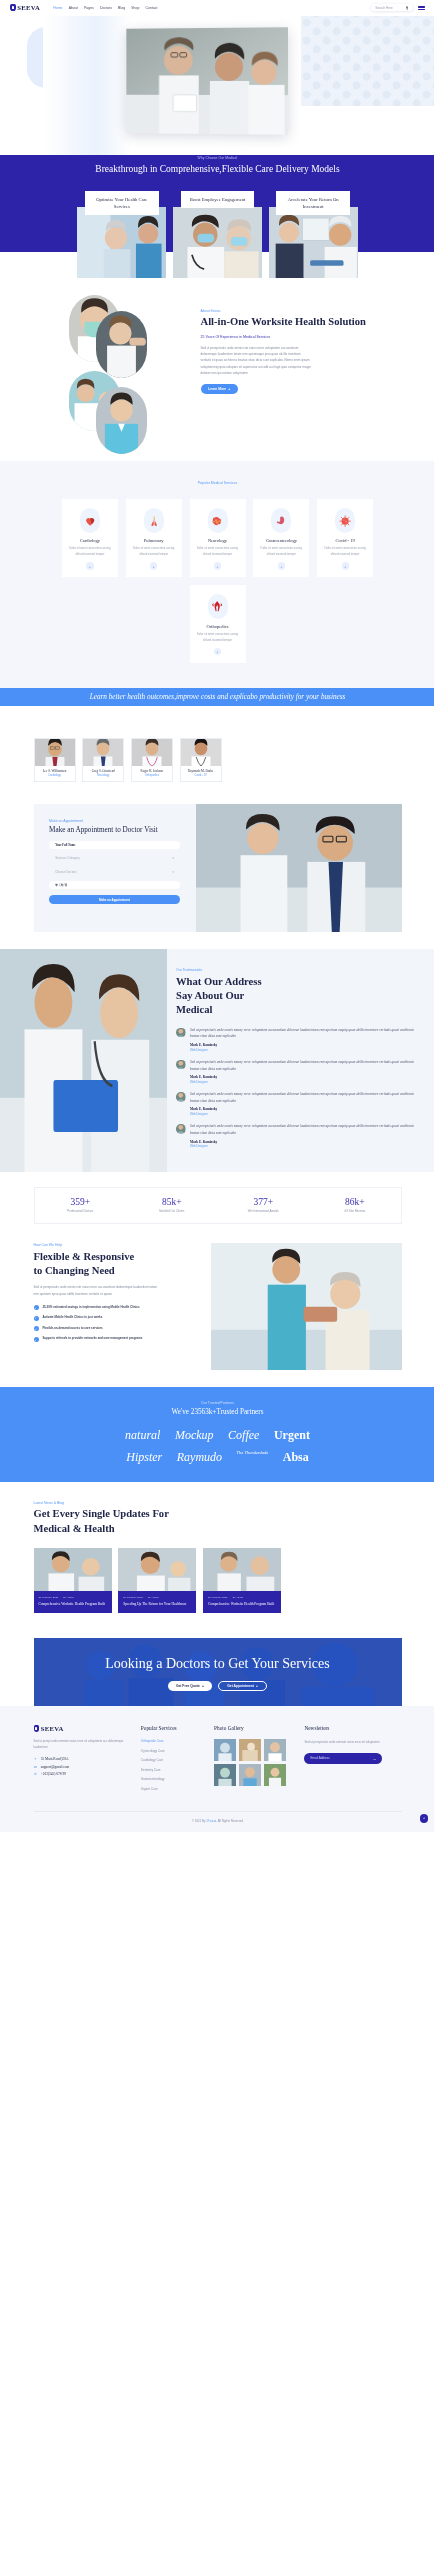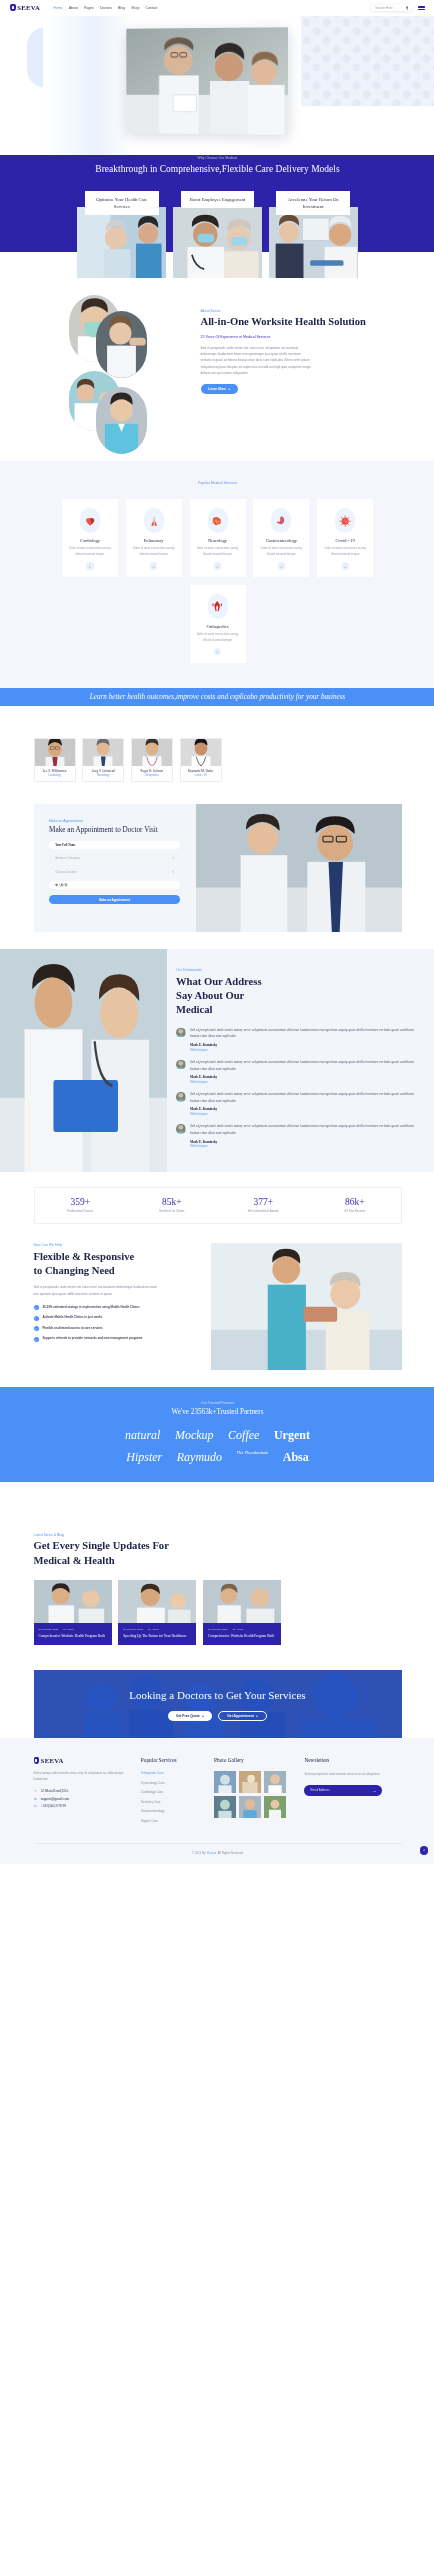--- a/index.html
+++ b/index.html
@@ -128,32 +128,32 @@
   
   .partners{background:#4a90f7;padding:14.5px 0 16.7px;text-align:center;}
   .partners .eyebrow{color:#d5e4fc;}
   .partners h2{font-family:"Liberation Serif",serif;font-weight:normal;color:#fff;font-size:7.2px;margin-top:2.8px;}
   .plogos{display:flex;justify-content:center;gap:14.5px;margin-top:12.3px;color:#fff;flex-wrap:wrap;}
   .plogo{font-family:"Liberation Serif",serif;font-size:12px;}
   .plogo.script{font-style:italic;}
   .plogo.bold{font-weight:bold;}
 
   
-  .blog{padding:19px 0 16.7px;margin-top:32px;}
+  .blog{padding:19px 0 16.7px;}
   .bgrid{display:flex;gap:6.7px;margin-top:12.3px;}
   .bitem{width:78px;position:relative;}
   .bitem .bpic{height:43px;overflow:hidden;}
   .bbox{background:#2d23a8;color:#fff;padding:4.5px 5px 5.6px;}
   .bmeta{display:flex;gap:5px;font-size:2.5px;color:#c3cbf4;}
   .bbox h4{font-family:"Liberation Serif",serif;font-size:3.5px;font-weight:normal;line-height:1.5;margin-top:2.8px;}
 
   
   .cta{height:68px;position:relative;overflow:hidden;display:flex;flex-direction:column;align-items:center;justify-content:center;}
   .cta .ov{position:absolute;inset:0;background:rgba(35,70,200,.55);}
-  .cta h2{position:relative;font-family:"Liberation Serif",serif;font-weight:normal;color:#fff;font-size:11px;text-align:center;line-height:1.38;}
+  .cta h2{position:relative;font-family:"Liberation Serif",serif;font-weight:normal;color:#fff;font-size:14px;text-align:center;line-height:1.38;}
   .cta-btns{position:relative;display:flex;gap:5.6px;margin-top:7.8px;}
   .btn-white{background:#fff;color:#2b3049;border-radius:11px;font-size:3.3px;font-weight:bold;height:10px;padding:0 8.4px;}
   .btn-ghost{background:transparent;color:#fff;border:0.6px solid #fff;border-radius:11px;font-size:3.3px;font-weight:bold;height:10px;padding:0 8.4px;}
 
   
   .footer{background:#f4f6fb;padding:19px 0 0;}
   .fcols{display:flex;gap:12.3px;}
   .fcol1{width:95px;}
   .fcol2{width:61px;}
   .fcol3{width:78px;}

